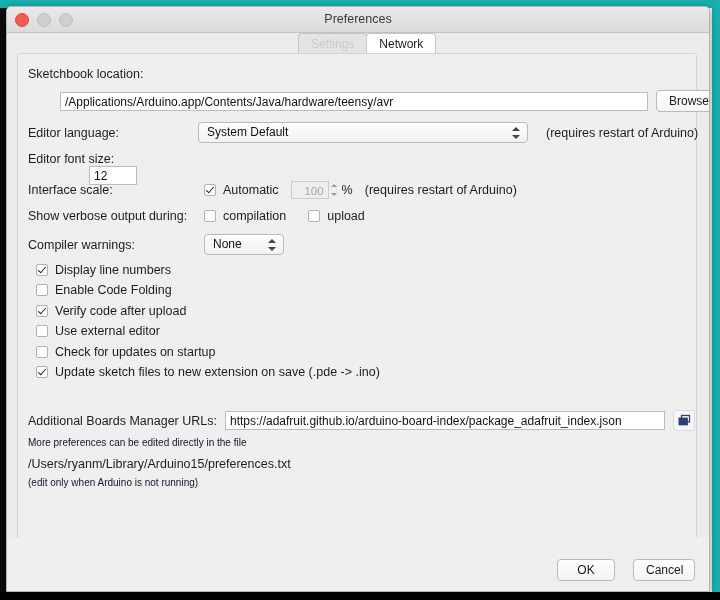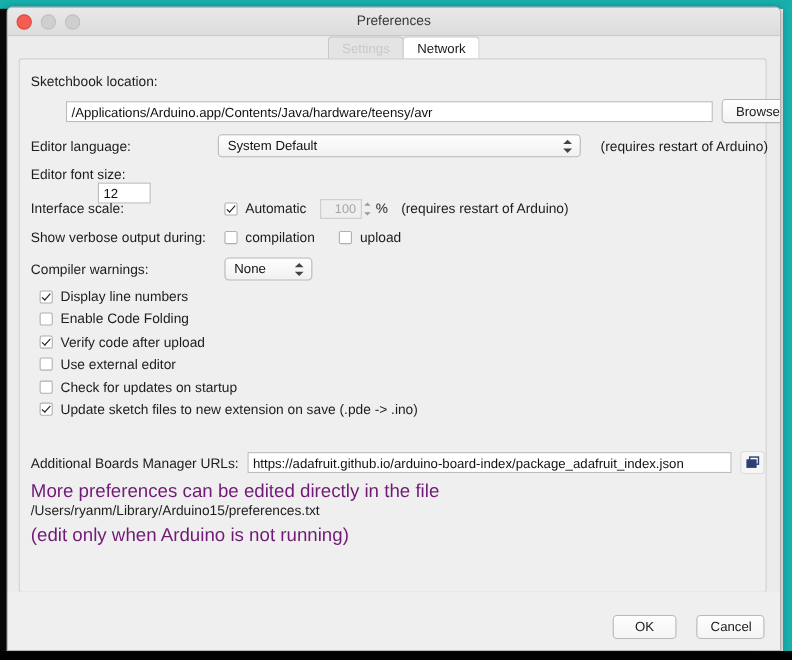--- a/index.html
+++ b/index.html
@@ -48,21 +48,21 @@
   .tab.inactive-look { background:#e4e4e4; color:#c9c9c9; }
   .tab.network { background:#ffffff; color:#1a1a1a; margin-left:-1px; }
 
   .panel {
     position:absolute; left:10px; top:46px; width:678px; height:484px;
     background:#efefef; border:1px solid #d2d2d2; border-radius:3px;
   }
 
   .row { position:absolute; display:flex; align-items:center; }
   .lbl { font-size:12.5px; color:#1d1d1d; white-space:nowrap; }
-  .lbl-dim { font-size:17px; color:#701a75; white-space:nowrap; }
+  .lbl-dim { font-size:10px; color:#0f172a; white-space:nowrap; }
 
   .textfield {
     background:#fff; border:1px solid #bcbcbc; height:19px; line-height:19px;
     font-size:12px; color:#111; padding:0 4px; box-sizing:border-box;
     overflow:hidden; white-space:nowrap;
   }
   .btn {
     background:linear-gradient(#fefefe,#f4f4f4); border:1px solid #b9b9b9;
     border-radius:4px; font-size:12px; color:#1a1a1a; height:22px; line-height:20px;
     padding:0 12px; box-sizing:border-box; text-align:center; white-space:nowrap;

